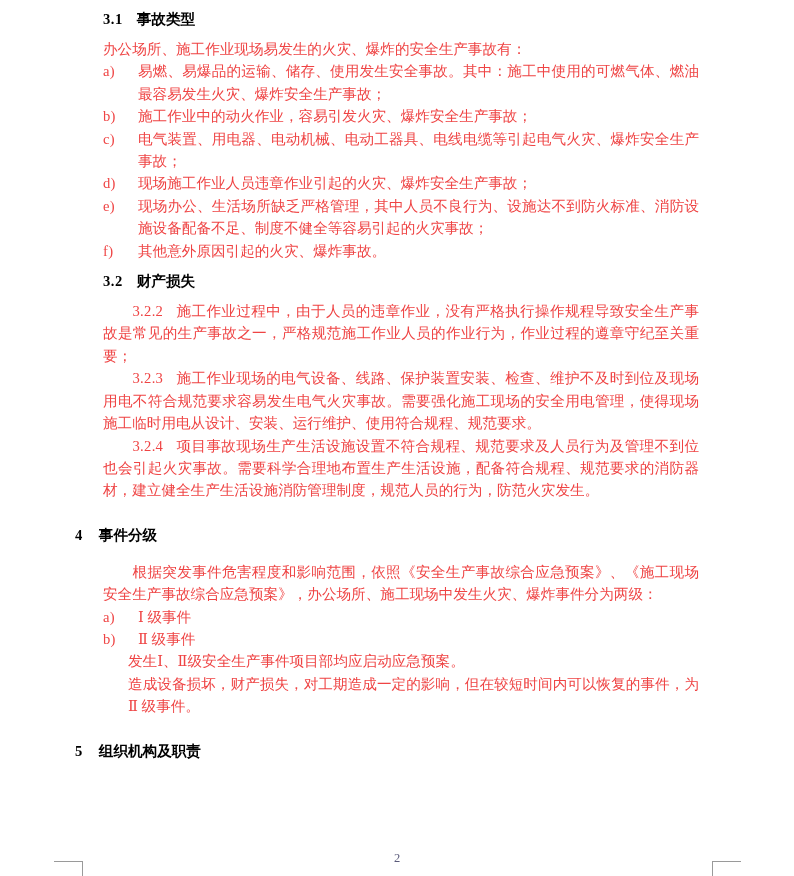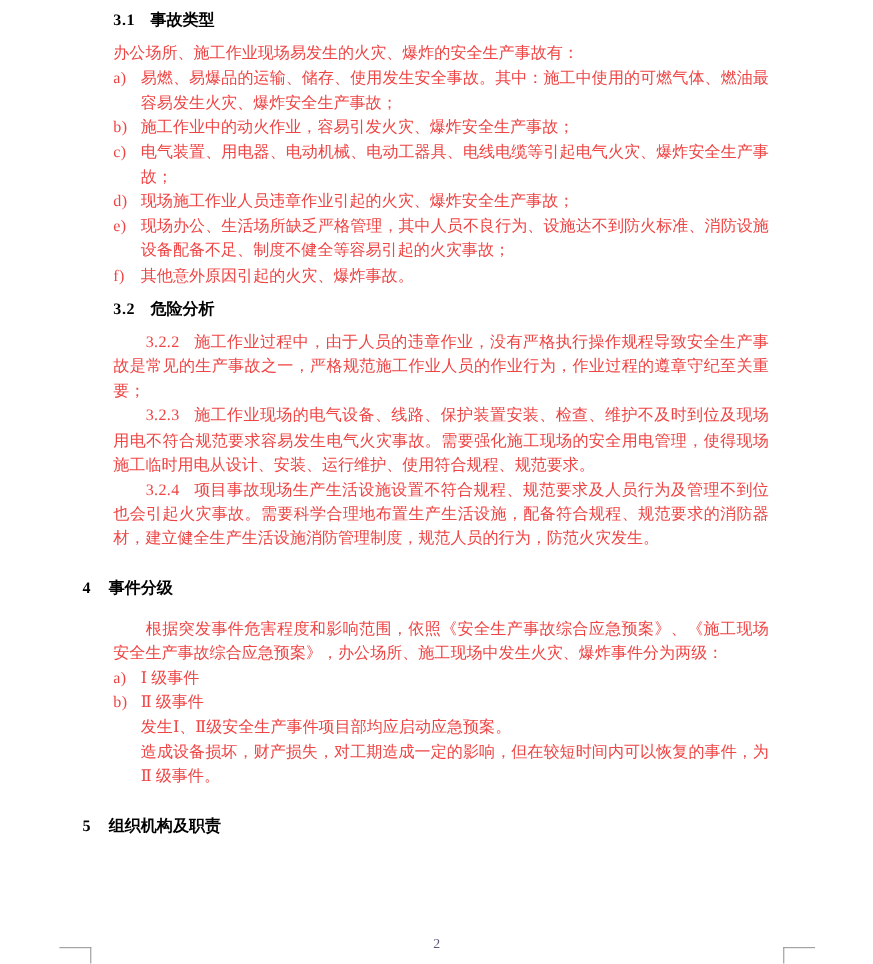--- a/index.html
+++ b/index.html
@@ -94,20 +94,21 @@
   }
   .lst > .mk {
     position: absolute;
     left: 0;
     top: 0;
     width: 25px;
     letter-spacing: 0.3px;
   }
   .lst > .tx {
     display: block;
+    margin-left: 10px;
   }
   .lst .sub {
     display: block;
   }
 
   
   .footer-num {
     position: absolute;
     left: 0;
     top: 851px;
@@ -176,21 +177,21 @@
       <span class="mk">e)</span>
       <span class="tx">现场办公、生活场所缺乏严格管理，其中人员不良行为、设施达不到防火标准、消防设施设备配备不足、制度不健全等容易引起的火灾事故；</span>
     </div>
     <div class="blk lst">
       <span class="mk">f)</span>
       <span class="tx">其他意外原因引起的火灾、爆炸事故。</span>
     </div>
 
     <span class="sp-s"></span>
 
-    <div class="h-lv2"><span class="h-num">3.2</span><span class="h-gap"></span><span>危险分析</span></div>
+    <div class="h-lv2"><span class="h-num">3.2</span><span class="h-gap"></span><span>财产损失</span></div>
 
     <span class="sp-s"></span>
 
 
     <div class="blk subpara"><span class="sn">3.2.2</span><span class="sgap"></span><span>施工作业过程中，由于人员的违章作业，没有严格执行操作规程导致安全生产事故是常见的生产事故之一，严格规范施工作业人员的作业行为，作业过程的遵章守纪至关重要；</span></div>
 
     <div class="blk subpara"><span class="sn">3.2.3</span><span class="sgap"></span><span>施工作业现场的电气设备、线路、保护装置安装、检查、维护不及时到位及现场用电不符合规范要求容易发生电气火灾事故。需要强化施工现场的安全用电管理，使得现场施工临时用电从设计、安装、运行维护、使用符合规程、规范要求。</span></div>
 
     <div class="blk subpara"><span class="sn">3.2.4</span><span class="sgap"></span><span>项目事故现场生产生活设施设置不符合规程、规范要求及人员行为及管理不到位也会引起火灾事故。需要科学合理地布置生产生活设施，配备符合规程、规范要求的消防器材，建立健全生产生活设施消防管理制度，规范人员的行为，防范火灾发生。</span></div>
 

